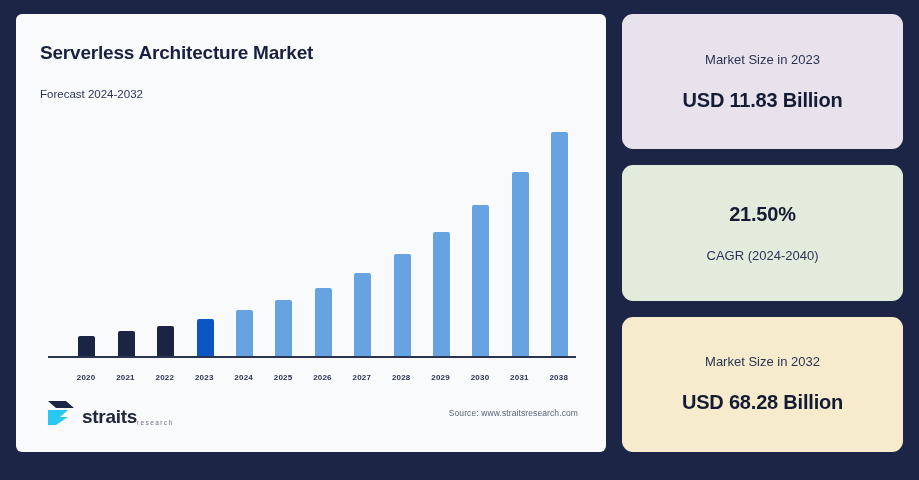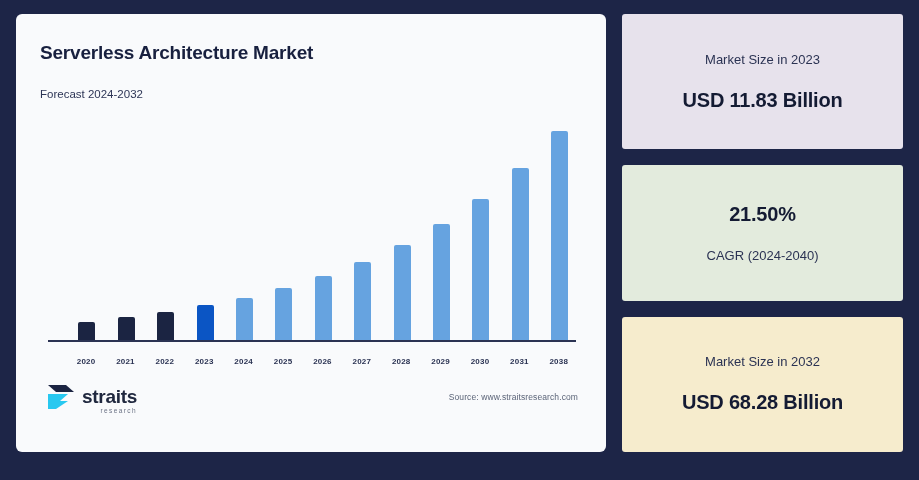--- a/index.html
+++ b/index.html
@@ -26,21 +26,21 @@
     gap: 16px;
   }
 
   
   .chart-panel {
     position: relative;
     width: 590px;
     height: 438px;
     background: #f9fafc;
     border-radius: 6px;
-    padding: 22px 24px 32px 24px;
+    padding: 22px 24px 16px 24px;
     display: flex;
     flex-direction: column;
   }
 
   .chart-title {
     font-size: 19px;
     font-weight: bold;
     color: #18203f;
     letter-spacing: -0.2px;
     margin-top: 6px;
@@ -115,21 +115,21 @@
   }
 
   .logo {
     display: flex;
     align-items: center;
     gap: 6px;
   }
 
   .logo-mark { width: 30px; height: 28px; display: block; }
 
-  .logo-text { display: flex; flex-direction: column; line-height: 1; margin-top: 7px; }
+  .logo-text { display: flex; flex-direction: row; line-height: 1; margin-top: 7px; }
 
   .logo-word {
     font-size: 19px;
     font-weight: bold;
     color: #20283f;
     letter-spacing: -0.3px;
   }
 
   .logo-sub {
     font-size: 6.5px;
@@ -149,21 +149,21 @@
   .cards {
     width: 281px;
     height: 438px;
     display: flex;
     flex-direction: column;
     gap: 16px;
   }
 
   .card {
     flex: 1 1 0;
-    border-radius: 3px;
+    border-radius: 11px;
     display: flex;
     flex-direction: column;
     align-items: center;
     justify-content: center;
     gap: 22px;
     text-align: center;
     padding: 10px 14px;
   }
 
   .card-caption {

